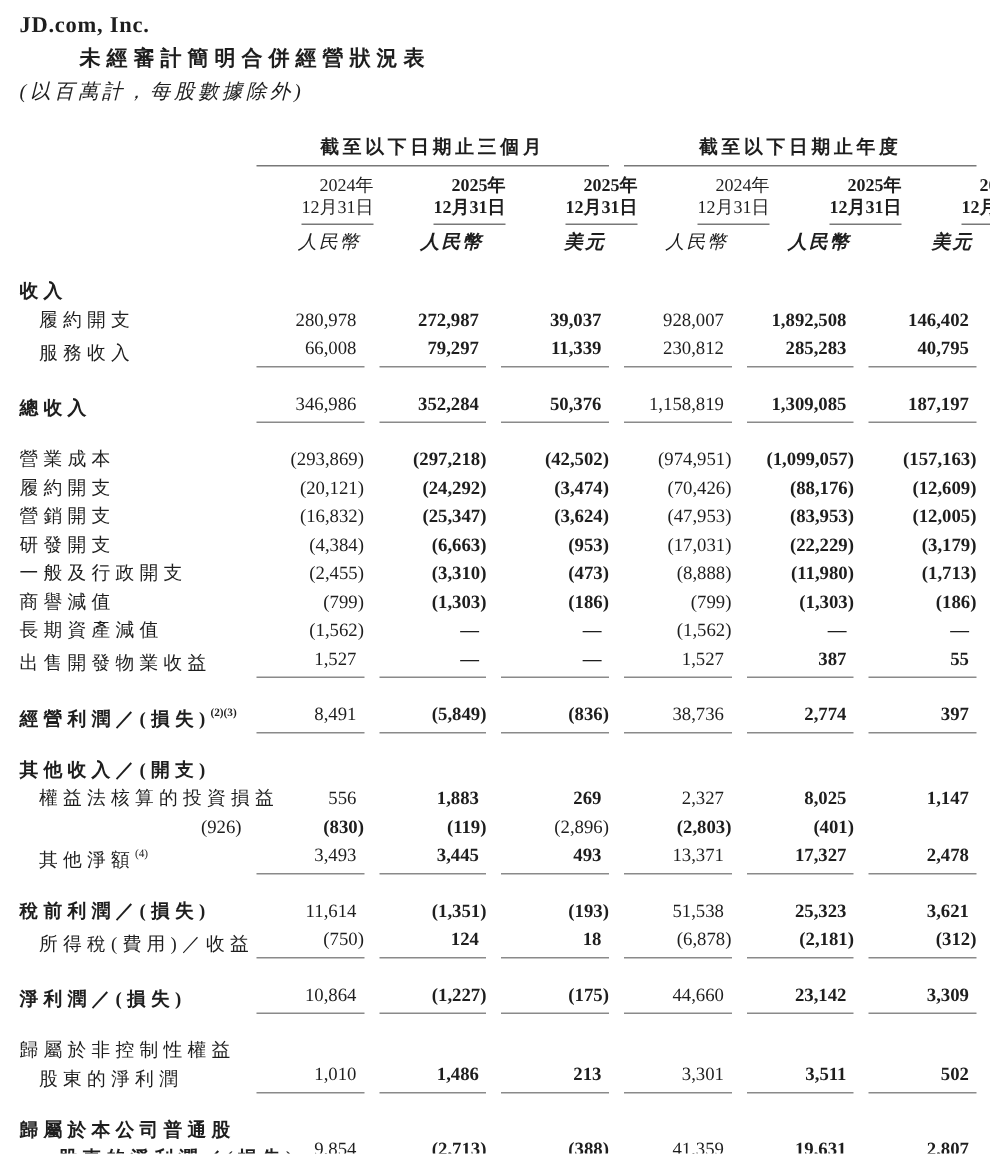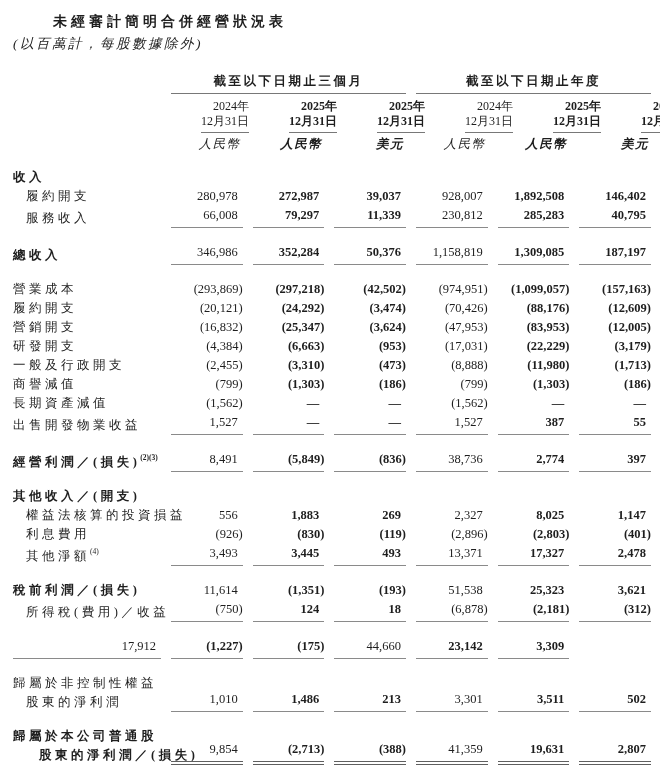--- a/index.html
+++ b/index.html
@@ -50,20 +50,21 @@
   .u{border-bottom:1.5px solid #8a8a8a;padding-bottom:2px;}
   .uu{border-bottom:4px double #5f5f5f;padding-bottom:2px;}
   sup{font-size:7.5px;letter-spacing:0;vertical-align:6px;line-height:0;}
 </style>
 </head>
 <body>
 
 <div class="page">
 
   <header>
+    <div class="company">JD.com, Inc.</div>
     <div class="statement">未經審計簡明合併經營狀況表</div>
     <div class="note">(以百萬計，每股數據除外)</div>
   </header>
 
   <section class="tbl">
 
     <div class="grid">
       <div class="cell"></div>
       <div class="ghead g1">截至以下日期止三個月</div>
       <div class="ghead g2">截至以下日期止年度</div>
@@ -267,23 +268,20 @@
             <div>權益法核算的投資損益</div>
           </div>
           <div class="cell num pr">556</div>
           <div class="cell num b pr">1,883</div>
           <div class="cell num b pr">269</div>
           <div class="cell num pr">2,327</div>
           <div class="cell num b pr">8,025</div>
           <div class="cell num b pr">1,147</div>
         </div>
         <div class="grid row">
-          <div class="cell label ind1">
-            <div>利息費用</div>
-          </div>
           <div class="cell num">(926)</div>
           <div class="cell num b">(830)</div>
           <div class="cell num b">(119)</div>
           <div class="cell num">(2,896)</div>
           <div class="cell num b">(2,803)</div>
           <div class="cell num b">(401)</div>
         </div>
         <div class="grid row">
           <div class="cell label ind1">
             <div>其他淨額<sup>(4)</sup></div>
@@ -311,21 +309,24 @@
             <div>所得稅(費用)／收益</div>
           </div>
           <div class="cell num u">(750)</div>
           <div class="cell num b pr u">124</div>
           <div class="cell num b pr u">18</div>
           <div class="cell num u">(6,878)</div>
           <div class="cell num b u">(2,181)</div>
           <div class="cell num b u">(312)</div>
         </div>
         <div class="grid row bold-label gap">
-          <div class="cell num pr u">17,912</div>
+          <div class="cell label">
+            <div>淨利潤／(損失)</div>
+          </div>
+          <div class="cell num pr u">10,864</div>
           <div class="cell num b u">(1,227)</div>
           <div class="cell num b u">(175)</div>
           <div class="cell num pr u">44,660</div>
           <div class="cell num b pr u">23,142</div>
           <div class="cell num b pr u">3,309</div>
         </div>
         <div class="grid row gap">
           <div class="cell label">
             <div>歸屬於非控制性權益</div>
             <div class="li1">股東的淨利潤</div>

